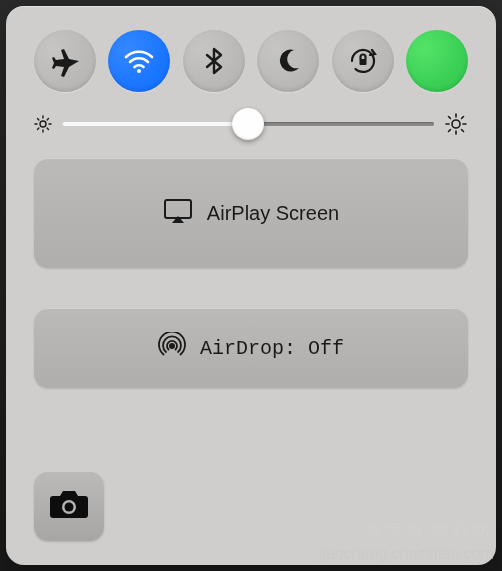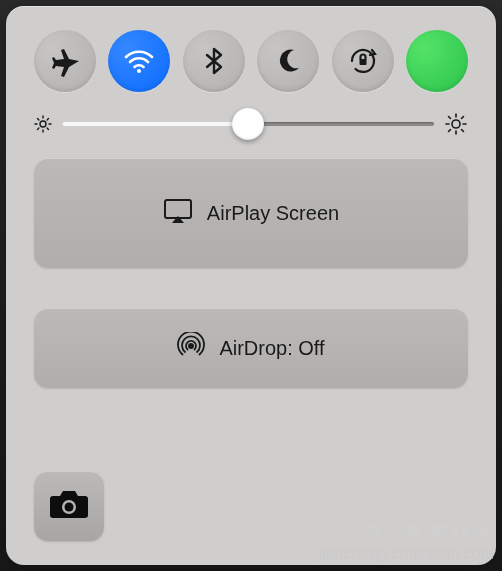--- a/index.html
+++ b/index.html
@@ -73,21 +73,21 @@
     width: 100%;
     height: 110px;
     background: linear-gradient(180deg, #bcbab8, #b0aeac);
     border-radius: 14px;
     box-shadow: inset 0 1px 0 rgba(255,255,255,0.35), 0 1px 2px rgba(0,0,0,0.12);
     display: flex; align-items: center; justify-content: center;
     gap: 14px;
     cursor: pointer;
   }
   .row-card.first { margin-bottom: 40px; }
-  .row-card.second { height: 80px; margin-bottom: 44px; }
+  .row-card.second { height: 80px; margin-bottom: 44px; font-family: Liberation Mono, monospace; }
   .row-label { font-size: 20px; color: #1a1a1a; font-weight: 400; }
 
   
   .camera-btn {
     width: 70px; height: 70px;
     background: linear-gradient(180deg, #bcbab8, #a8a6a4);
     border-radius: 14px;
     box-shadow: inset 0 1px 0 rgba(255,255,255,0.3), 0 1px 2px rgba(0,0,0,0.15);
     display: flex; align-items: center; justify-content: center;
     position: absolute;

